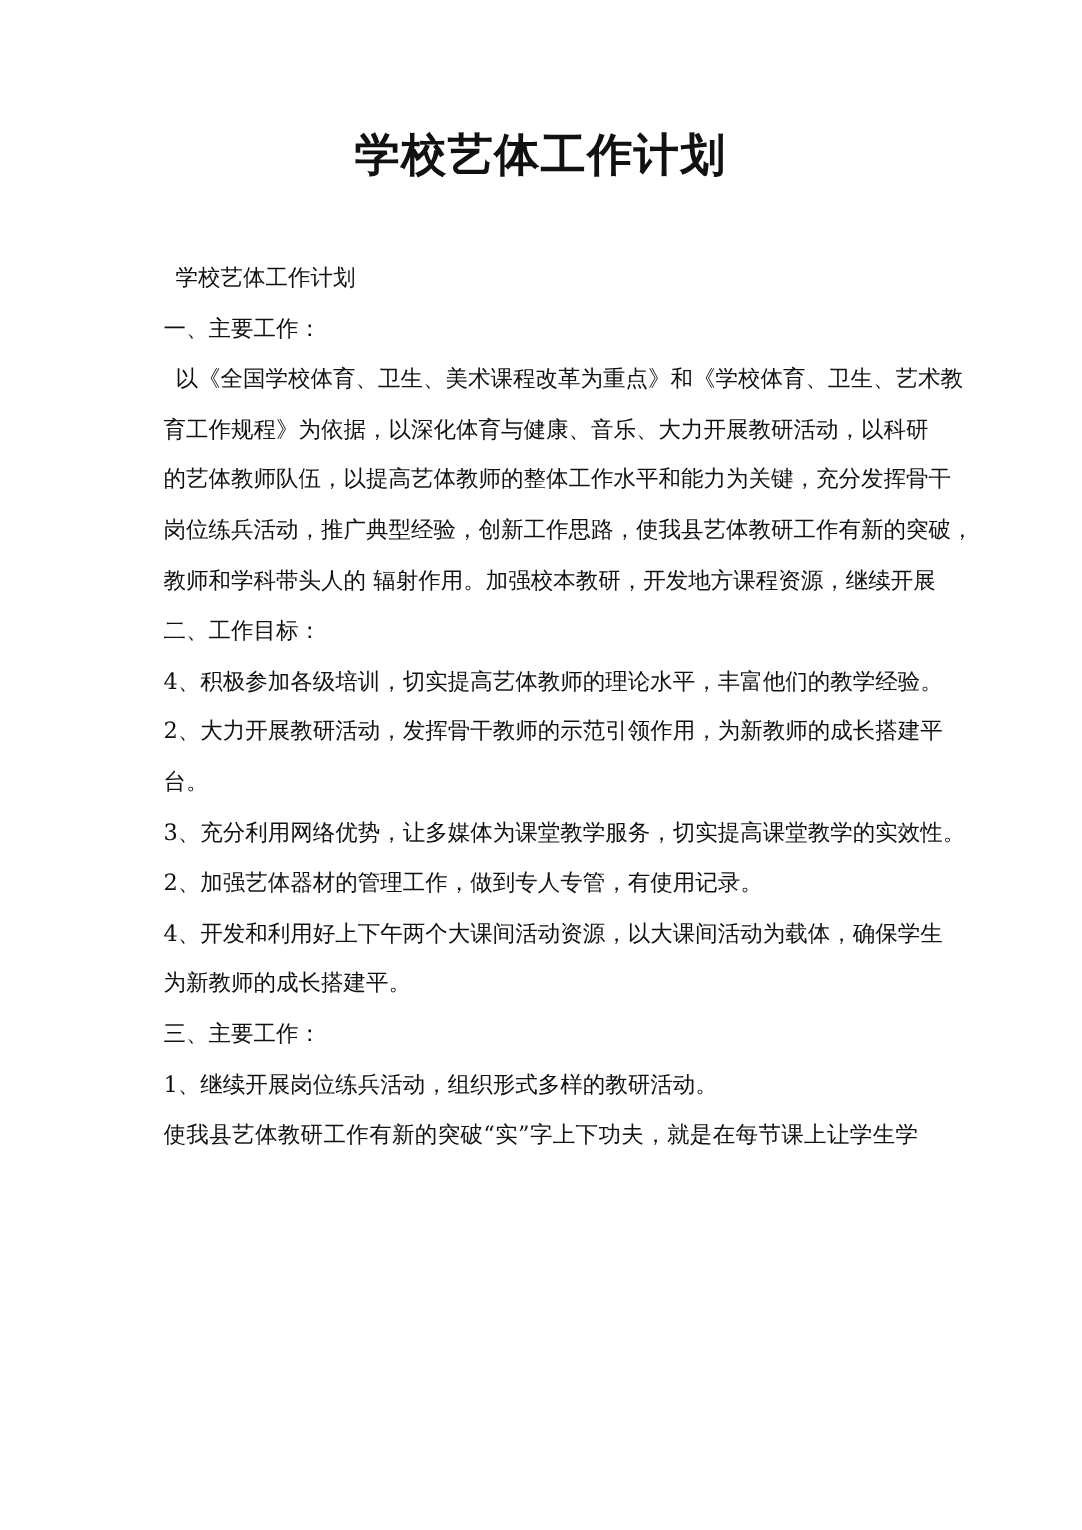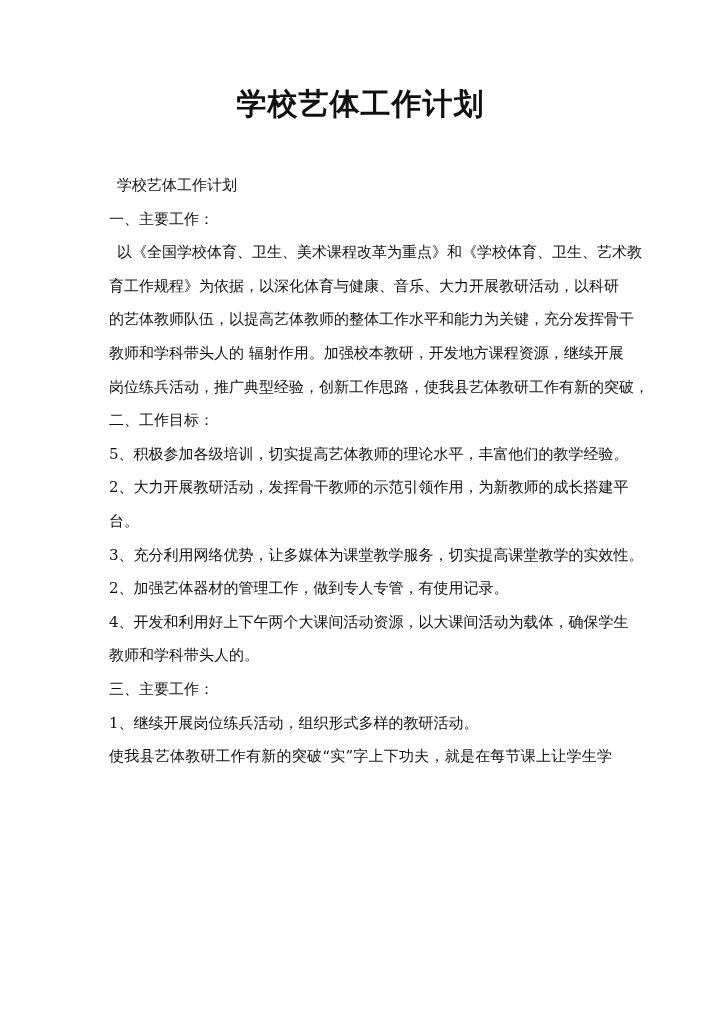--- a/index.html
+++ b/index.html
@@ -17,26 +17,26 @@
 <body>
 
 <div class="title">学校艺体工作计划</div>
 
 <div class="body">
   <div class="line last indent-s">学校艺体工作计划</div>
   <div class="line last">一、主要工作：</div>
   <div class="line indent-s">以《全国学校体育、卫生、美术课程改革为重点》和《学校体育、卫生、艺术教</div>
   <div class="line">育工作规程》为依据，以深化体育与健康、音乐、大力开展教研活动，以科研</div>
   <div class="line">的艺体教师队伍，以提高艺体教师的整体工作水平和能力为关键，充分发挥骨干</div>
+  <div class="line">岗位练兵活动，推广典型经验，创新工作思路，使我县艺体教研工作有新的突破，</div>
   <div class="line">教师和学科带头人的 辐射作用。加强校本教研，开发地方课程资源，继续开展</div>
-  <div class="line">岗位练兵活动，推广典型经验，创新工作思路，使我县艺体教研工作有新的突破，</div>
   <div class="line last">二、工作目标：</div>
-  <div class="line">5、积极参加各级培训，切实提高艺体教师的理论水平，丰富他们的教学经验。</div>
+  <div class="line">4、积极参加各级培训，切实提高艺体教师的理论水平，丰富他们的教学经验。</div>
   <div class="line">2、大力开展教研活动，发挥骨干教师的示范引领作用，为新教师的成长搭建平</div>
   <div class="line last">台。</div>
   <div class="line">3、充分利用网络优势，让多媒体为课堂教学服务，切实提高课堂教学的实效性。</div>
   <div class="line last">2、加强艺体器材的管理工作，做到专人专管，有使用记录。</div>
   <div class="line">4、开发和利用好上下午两个大课间活动资源，以大课间活动为载体，确保学生</div>
-  <div class="line last">教师和学科带头人的。</div>
+  <div class="line last">为新教师的成长搭建平。</div>
   <div class="line last">三、主要工作：</div>
   <div class="line last">1、继续开展岗位练兵活动，组织形式多样的教研活动。</div>
   <div class="line">使我县艺体教研工作有新的突破“实”字上下功夫，就是在每节课上让学生学</div>
 </div>
 
 </body></html>

